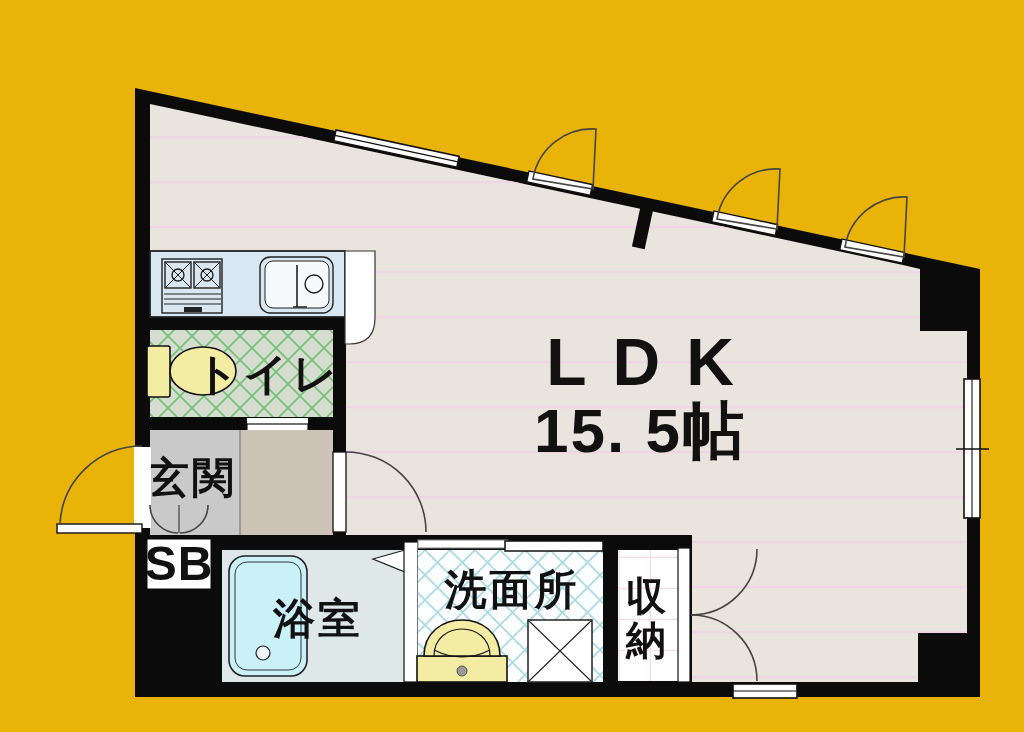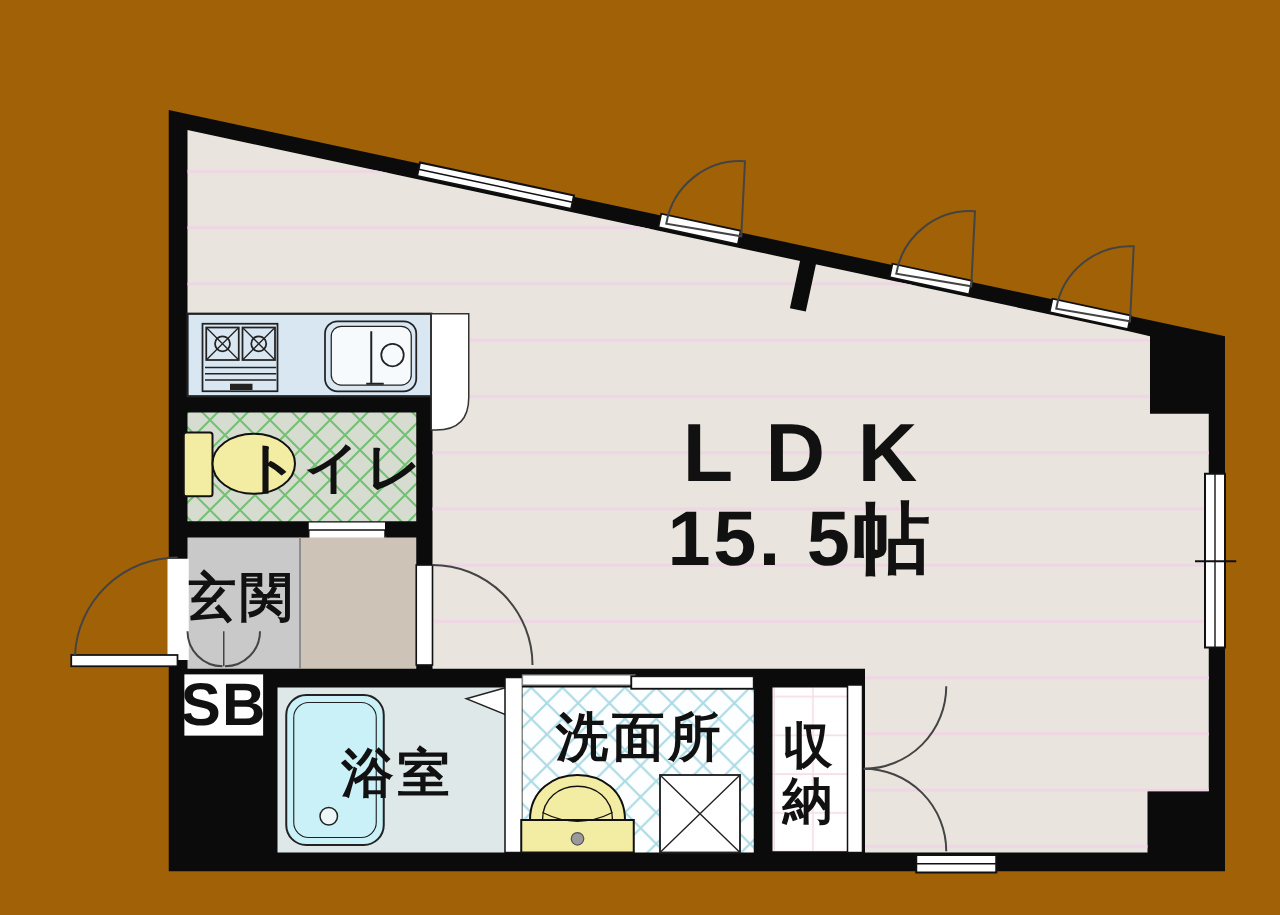--- a/index.html
+++ b/index.html
@@ -1,16 +1,16 @@
 <!DOCTYPE html>
 <html><head>
 <meta charset="utf-8">
 <style>
   html,body{margin:0;padding:0;background:#fff;}
-  .stage{position:relative;width:1024px;height:732px;background:#a16207;overflow:hidden;
+  .stage{position:relative;width:1024px;height:732px;background:#eab308;overflow:hidden;
          font-family:"Liberation Sans","DejaVu Sans",sans-serif;}
   svg{position:absolute;left:0;top:0;}
   text{font-family:"Liberation Sans","DejaVu Sans",sans-serif;font-weight:bold;fill:#111;}
   .t-ldk{font-size:66px;letter-spacing:26px;}
   .t-area{font-size:62px;letter-spacing:2px;}
   .t-room{font-size:42px;letter-spacing:3px;}
   .t-toilet{font-size:44px;letter-spacing:4px;}
   .t-sb{font-size:48px;letter-spacing:1px;}
   .t-vert{font-size:40px;}
   .wallfill{fill:#0b0b0b;}

